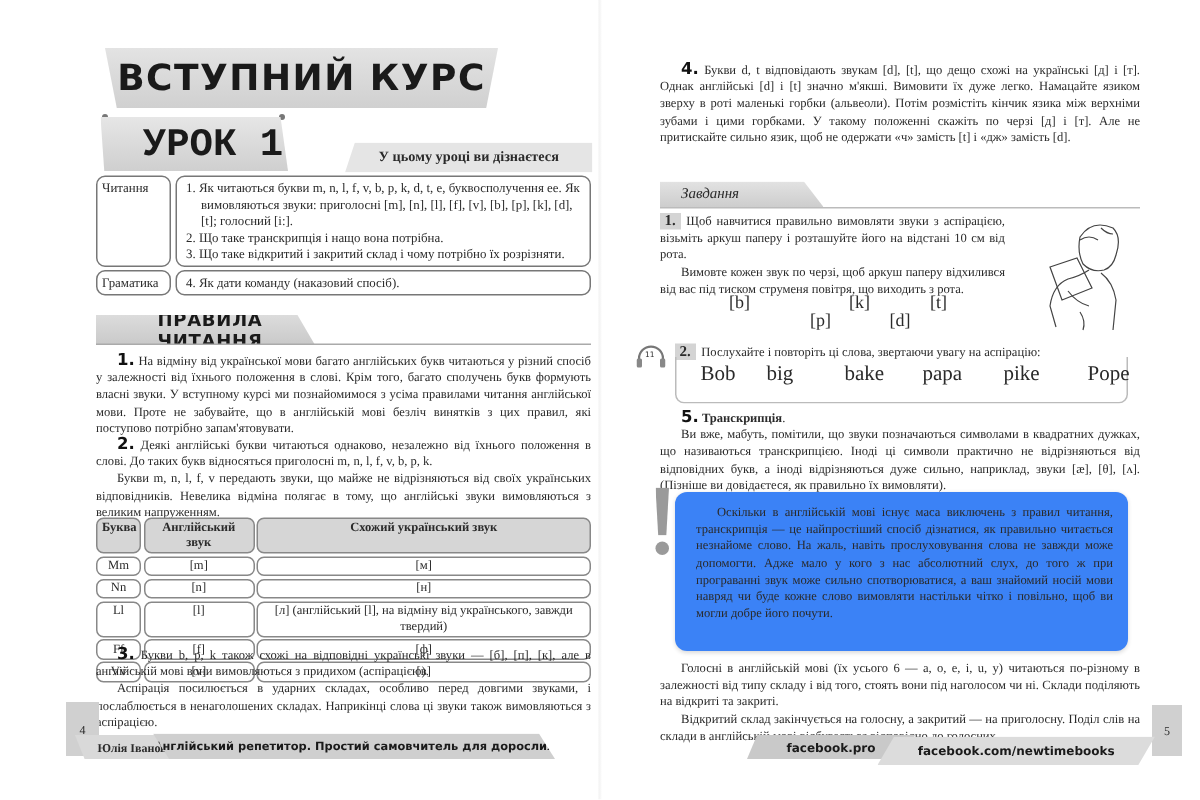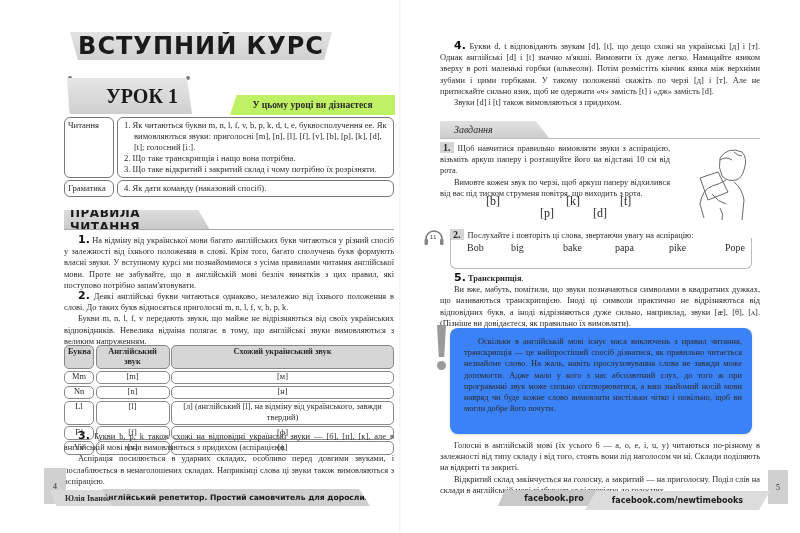--- a/index.html
+++ b/index.html
@@ -4,41 +4,41 @@
 <style>
   html, body { margin:0; padding:0; }
   body { width:800px; height:533px; background:#ffffff; position:relative; overflow:hidden;
          font-family:"Liberation Serif", serif; color:#2a2a2a; }
   .page { position:absolute; top:0; height:533px; background:#fff; }
   .left-page { left:0; width:400px; }
   .right-page { left:400px; width:400px; }
   .abs { position:absolute; }
 
   
-  .banner-main { left:70px; top:32px; width:262px; height:28px; background:linear-gradient(#e3e3e3,#d0d0d0);
+  .banner-main { left:70px; top:32px; width:262px; height:40px; background:linear-gradient(#e3e3e3,#d0d0d0);
     clip-path:polygon(0 0,100% 0,97% 100%,3% 100%); display:flex; align-items:center; justify-content:center;
     box-shadow:0 2px 3px rgba(0,0,0,.2); }
   .banner-main span { font-family:"DejaVu Sans", sans-serif; font-weight:bold; font-size:24px; color:#1a1a1a; letter-spacing:1px; }
   .banner-lesson { left:67px; top:78px; width:125px; height:36px; background:linear-gradient(#e6e6e6,#cfcfcf);
     clip-path:polygon(0 0,96% 0,100% 100%,2% 100%); display:flex; align-items:center; justify-content:center; }
-  .banner-lesson span { font-family:Liberation Serif, serif; font-weight:bold; font-size:20px; color:#1a1a1a;margin-left:25px; }
+  .banner-lesson span { font-family:Liberation Mono, monospace; font-weight:bold; font-size:26px; color:#1a1a1a;margin-left:25px; }
   .pin { width:4px; height:4px; border-radius:50%; background:#777; }
-  .tag-learn { left:230px; top:95px; width:165px; height:20px; background:#bef264;
+  .tag-learn { left:230px; top:95px; width:165px; height:20px; background:#e5e5e5;
     clip-path:polygon(4% 0,100% 0,100% 100%,0 100%); display:flex; align-items:center; justify-content:center; }
   .tag-learn span { font-size:9.5px; font-weight:bold; }
 
   
   .lesson-box { left:64px; top:117px; width:330px; font-size:8.6px; line-height:11px; }
   .lesson-row { display:flex; margin-bottom:2px; }
   .lesson-cat { width:50px; border:1px solid #777; border-radius:6px; padding:2px 3px; box-sizing:border-box; }
   .lesson-items { flex:1; border:1px solid #777; border-radius:6px; padding:2px 6px; margin-left:3px; }
   .lesson-items div { padding-left:10px; text-indent:-10px; }
 
   .section-head { left:64px; top:210px; width:140px; height:20px; background:linear-gradient(#dcdcdc,#c9c9c9);
-    clip-path:polygon(0 0,92% 0,100% 100%,0 100%); display:flex; align-items:center; padding-left:6px; }
+    clip-path:polygon(0 0,92% 0,100% 100%,0 100%); display:flex; align-items:center; padding-left:6px;text-align:center; }
   .section-head span { font-family:"DejaVu Sans", sans-serif; font-size:12px; font-weight:bold; color:#1a1a1a; letter-spacing:.5px; }
   .section-line { left:64px; top:229px; width:330px; height:1px; background:#aaa; }
 
   .para { font-size:8.4px; line-height:11.2px; text-align:justify; text-indent:14px; margin:0; }
   .num { font-family:"DejaVu Sans", sans-serif; font-weight:bold; font-size:11px; color:#111; }
 
   
   .letters-table { left:64px; top:345px; width:330px; font-size:8.4px; }
   .trow { display:flex; margin-bottom:1.5px; }
   .tcell { border:1px solid #888; border-radius:5px; text-align:center; line-height:10.5px; padding:0.5px 3px; box-sizing:border-box; margin-right:1.5px; }
@@ -54,21 +54,21 @@
     font-family:"DejaVu Sans", sans-serif; font-size:7.6px; font-weight:bold; color:#1a1a1a; }
 
   
   .task-head { left:440px; top:121px; width:95px; height:17px; background:linear-gradient(#e2e2e2,#cdcdcd);
     clip-path:polygon(0 0,88% 0,100% 100%,0 100%); display:flex; align-items:center; padding-left:14px; }
   .task-head span { font-style:italic; font-size:10px; }
   .task-line { left:440px; top:138px; width:320px; height:1px; background:#bbb; }
   .task-num { display:inline-block; background:#d4d4d4; padding:0 3px; font-weight:bold; font-size:10px; margin-right:4px; }
   .sound { font-size:12px; }
   .words-box { left:450px; top:238px; width:300px; height:30px; border-bottom:1px solid #bbb; border-right:1px solid #bbb; border-left:1px solid #bbb; border-radius:0 0 6px 6px; }
-  .word { font-size:10px; position:absolute; top:4px; }
+  .word { font-size:14px; position:absolute; top:4px; }
 
   .note-box { left:450px; top:328px; width:302px; height:106px; background:#3b82f6; border-radius:8px; box-shadow:0 1px 3px rgba(0,0,0,.15); padding:8px 10px 4px 14px; box-sizing:border-box; }
   .excl-bar { left:437px; top:325px; width:9px; height:32px; background:#9a9a9a; clip-path:polygon(0 0,100% 0,80% 100%,20% 100%); }
   .excl-dot { left:437px; top:361px; width:9px; height:9px; border-radius:50%; background:#9a9a9a; }
 
   .pnum-right { left:768px; top:470px; width:20px; height:34px; background:#d0d0d0; font-size:8px; display:flex; align-items:center; justify-content:center; }
   .site-tag { left:498px; top:490px; width:112px; height:16px; background:#c9c9c9;
     clip-path:polygon(6% 0,100% 0,94% 100%,0 100%); display:flex; align-items:center; justify-content:center;
     font-family:"DejaVu Sans", sans-serif; font-size:8px; font-weight:bold; color:#1a1a1a; }
   .fb-tag { left:585px; top:491px; width:185px; height:19px; background:#dcdcdc;
@@ -162,21 +162,20 @@
   <p class="para"><span class="num">3.</span> <span>Букви b, p, k також схожі на відповідні українські звуки — [б], [п], [к], але в англійській мові вони вимовляються з придихом (аспірацією).</span></p>
   <p class="para">Аспірація посилюється в ударних складах, особливо перед довгими звуками, і послаблюється в ненаголошених складах. Наприкінці слова ці звуки також вимовляються з аспірацією.</p>
 </div>
 
 <div class="abs pnum-left">4</div>
 <div class="abs author-tag">Юлія Іванова</div>
 <div class="abs title-tag">Англійський репетитор. Простий самовчитель для дорослих</div>
 
 <div class="abs" style="left:440px;top:40px;width:320px;">
   <p class="para"><span class="num">4.</span> <span>Букви d, t відповідають звукам [d], [t], що дещо схожі на українські [д] і [т]. Однак англійські [d] і [t] значно м'якші. Вимовити їх дуже легко. Намацайте язиком зверху в роті маленькі горбки (альвеоли). Потім розмістіть кінчик язика між верхніми зубами і цими горбками. У такому положенні скажіть по черзі [д] і [т]. Але не притискайте сильно язик, щоб не одержати «ч» замість [t] і «дж» замість [d].</span></p>
-  <p class="para">Звуки [d] і [t] також вимовляються з придихом.</p>
 </div>
 
 <div class="abs task-head">
   <span>Завдання</span>
 </div>
 <div class="abs task-line"></div>
 
 <div class="abs" style="left:440px;top:142px;width:230px;">
   <p class="para" style="text-indent:0;"><span class="task-num">1.</span><span>Щоб навчитися правильно вимовляти звуки з аспірацією, візьміть аркуш паперу і розташуйте його на відстані 10 см від рота.</span></p>
   <p class="para">Вимовте кожен звук по черзі, щоб аркуш паперу відхилився від вас під тиском струменя повітря, що виходить з рота.</p>

